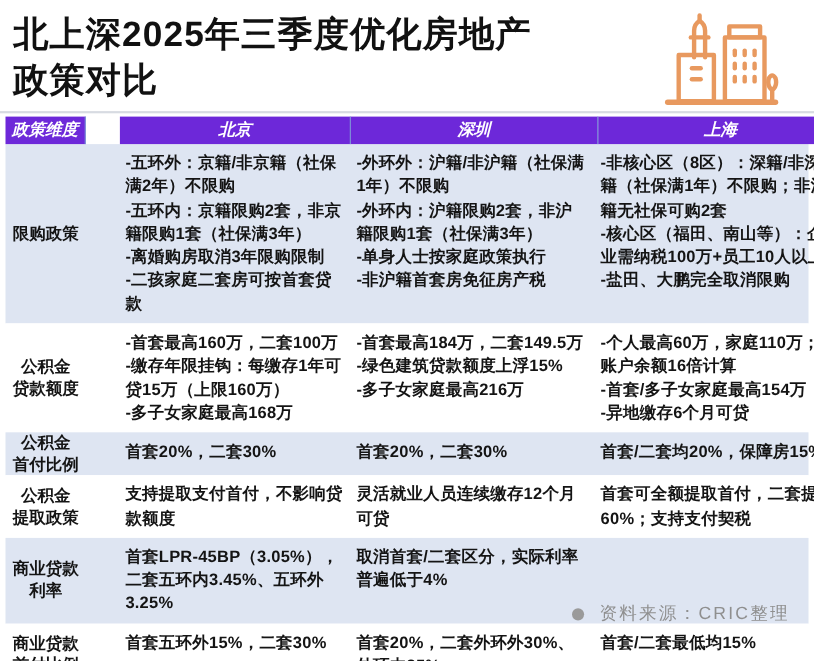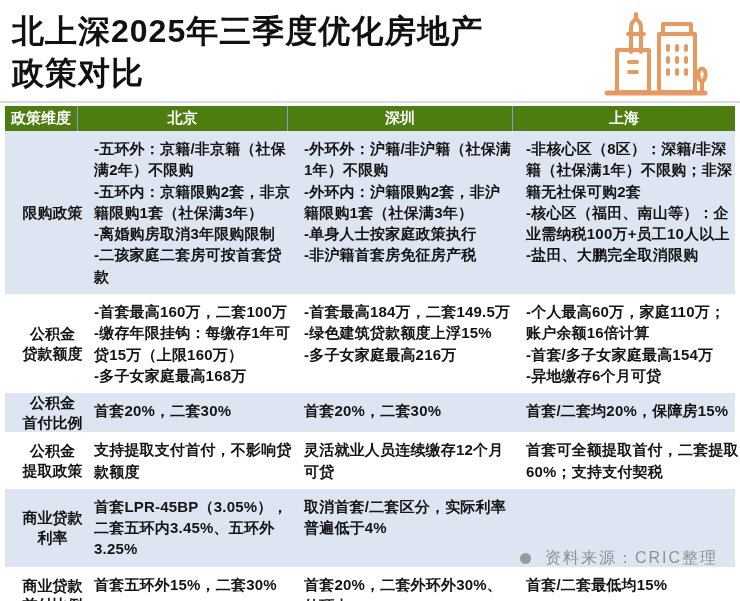--- a/index.html
+++ b/index.html
@@ -13,33 +13,33 @@
   
   .titlebar { display:flex; justify-content:space-between; align-items:flex-start;
     padding:10px 27px 4px 12px; border-bottom:2px solid #d7dbe2; height:103px; }
   .title { font-size:32px; line-height:1.32; font-weight:bold; color:#111;
     letter-spacing:1px; }
   .icon-wrap { width:108px; height:88px; flex:0 0 auto; margin-right:4px; }
 
   
   .table { margin:3px 5px 0 5px; }
   .hrow { display:flex; height:25px; }
-  .hcell { background:#4d7c0f; color:#ffffff; font-weight:bold; font-size:15px;
+  .hcell { background:#6d28d9; color:#ffffff; font-weight:bold; font-size:15px;
     display:flex; align-items:center; justify-content:center;
-    border-right:1px solid #7fa0d6; }
+    border-right:1px solid #7fa0d6;font-style:italic; }
   .hcell:last-child { border-right:none; }
   .brow { display:flex; }
   .brow.odd  { background:#dee5f2; }
   .brow.even { background:#ffffff; }
   .lcell { width:73px; flex:0 0 73px; display:flex; align-items:center; justify-content:center;
     font-weight:bold; font-size:15px; line-height:1.3; text-align:center;
-    white-space:pre-line; color:#141414;margin-left:11px; }
+    white-space:pre-line; color:#141414; }
   .ccell { padding:7px 6px 7px 5px; font-weight:bold; font-size:15px; line-height:1.42;
     white-space:pre-line; color:#141414; letter-spacing:0.2px; }
-  .w-bj { width:210px; flex:0 0 210px; }
+  .w-bj { width:210px; flex:0 0 210px;margin-left:31px; }
   .w-sh { width:222px; flex:0 0 222px; }
   .w-sz { width:225px; flex:0 0 225px; }
   .w-lb { width:73px;  flex:0 0 73px; }
 
   
   .footer { position:absolute; right:22px; top:548px; display:flex; align-items:center; gap:14px; }
   .dot { width:11px; height:11px; border-radius:50%; background:#9a9a9a; }
   .source { font-size:16px; color:#8f8f8f; letter-spacing:2px; }
   .watermark { position:absolute; right:10px; top:570px; font-size:16px; font-weight:bold;
     color:#ffffff; -webkit-text-stroke:1px #8f8f8f; letter-spacing:1px; }

